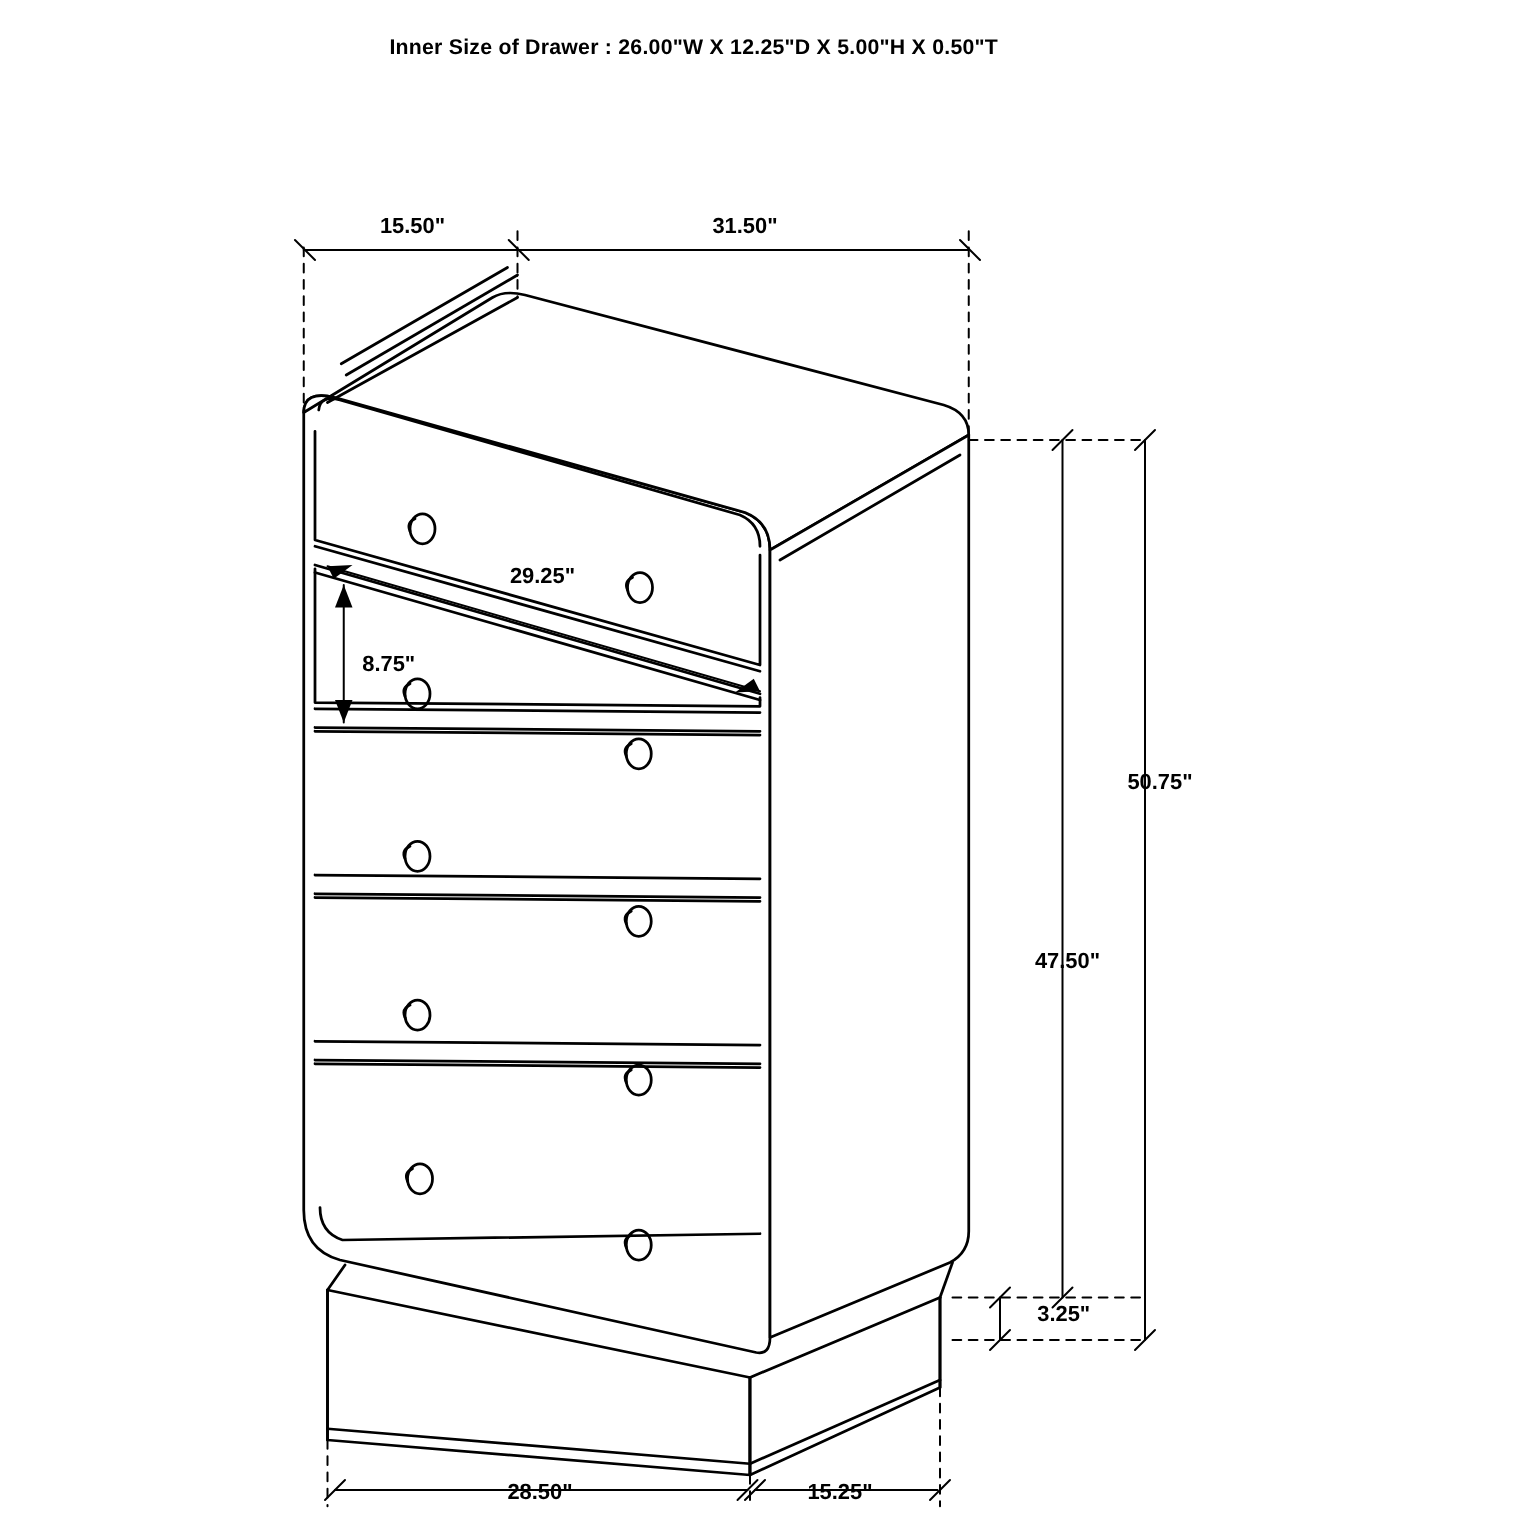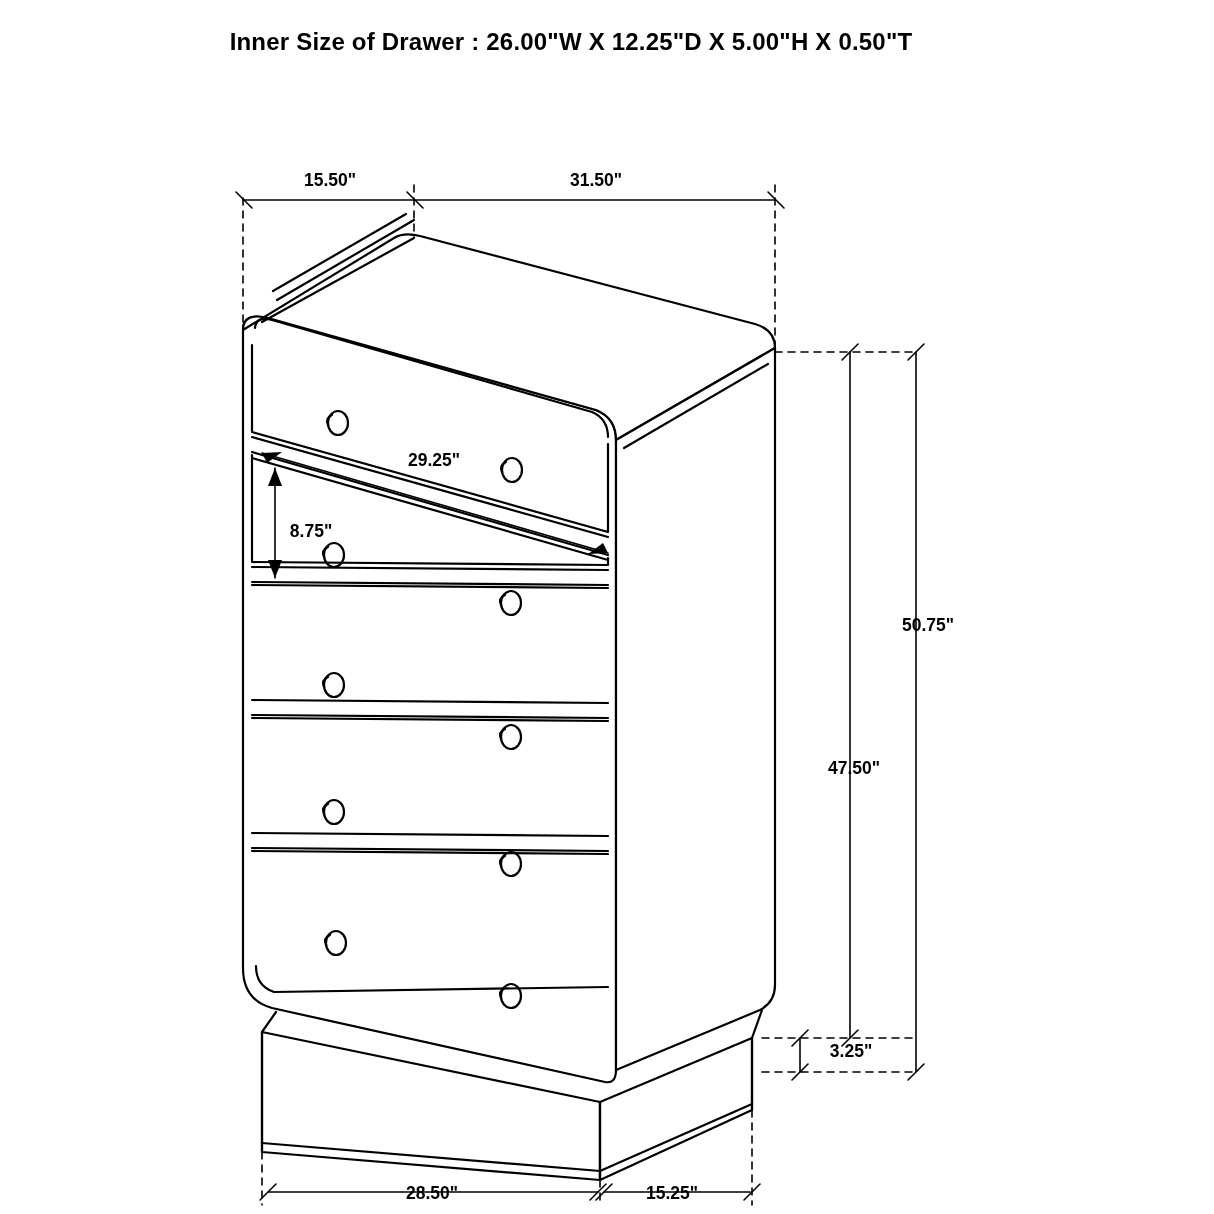--- a/index.html
+++ b/index.html
@@ -16,24 +16,24 @@
     overflow: hidden;
   }
   #stage {
     position: relative;
     width: 1214px;
     height: 1214px;
   }
   .title {
     position: absolute;
     top: 28px;
-    left: 16px;
+    left: 0;
     width: 1110px;
     text-align: center;
-    font-size: 24px;
+    font-size: 17px;
     font-weight: bold;
     letter-spacing: 0.2px;
   }
   svg.diagram {
     position: absolute;
     top: 0;
     left: 0;
     width: 1214px;
     height: 1214px;
   }

